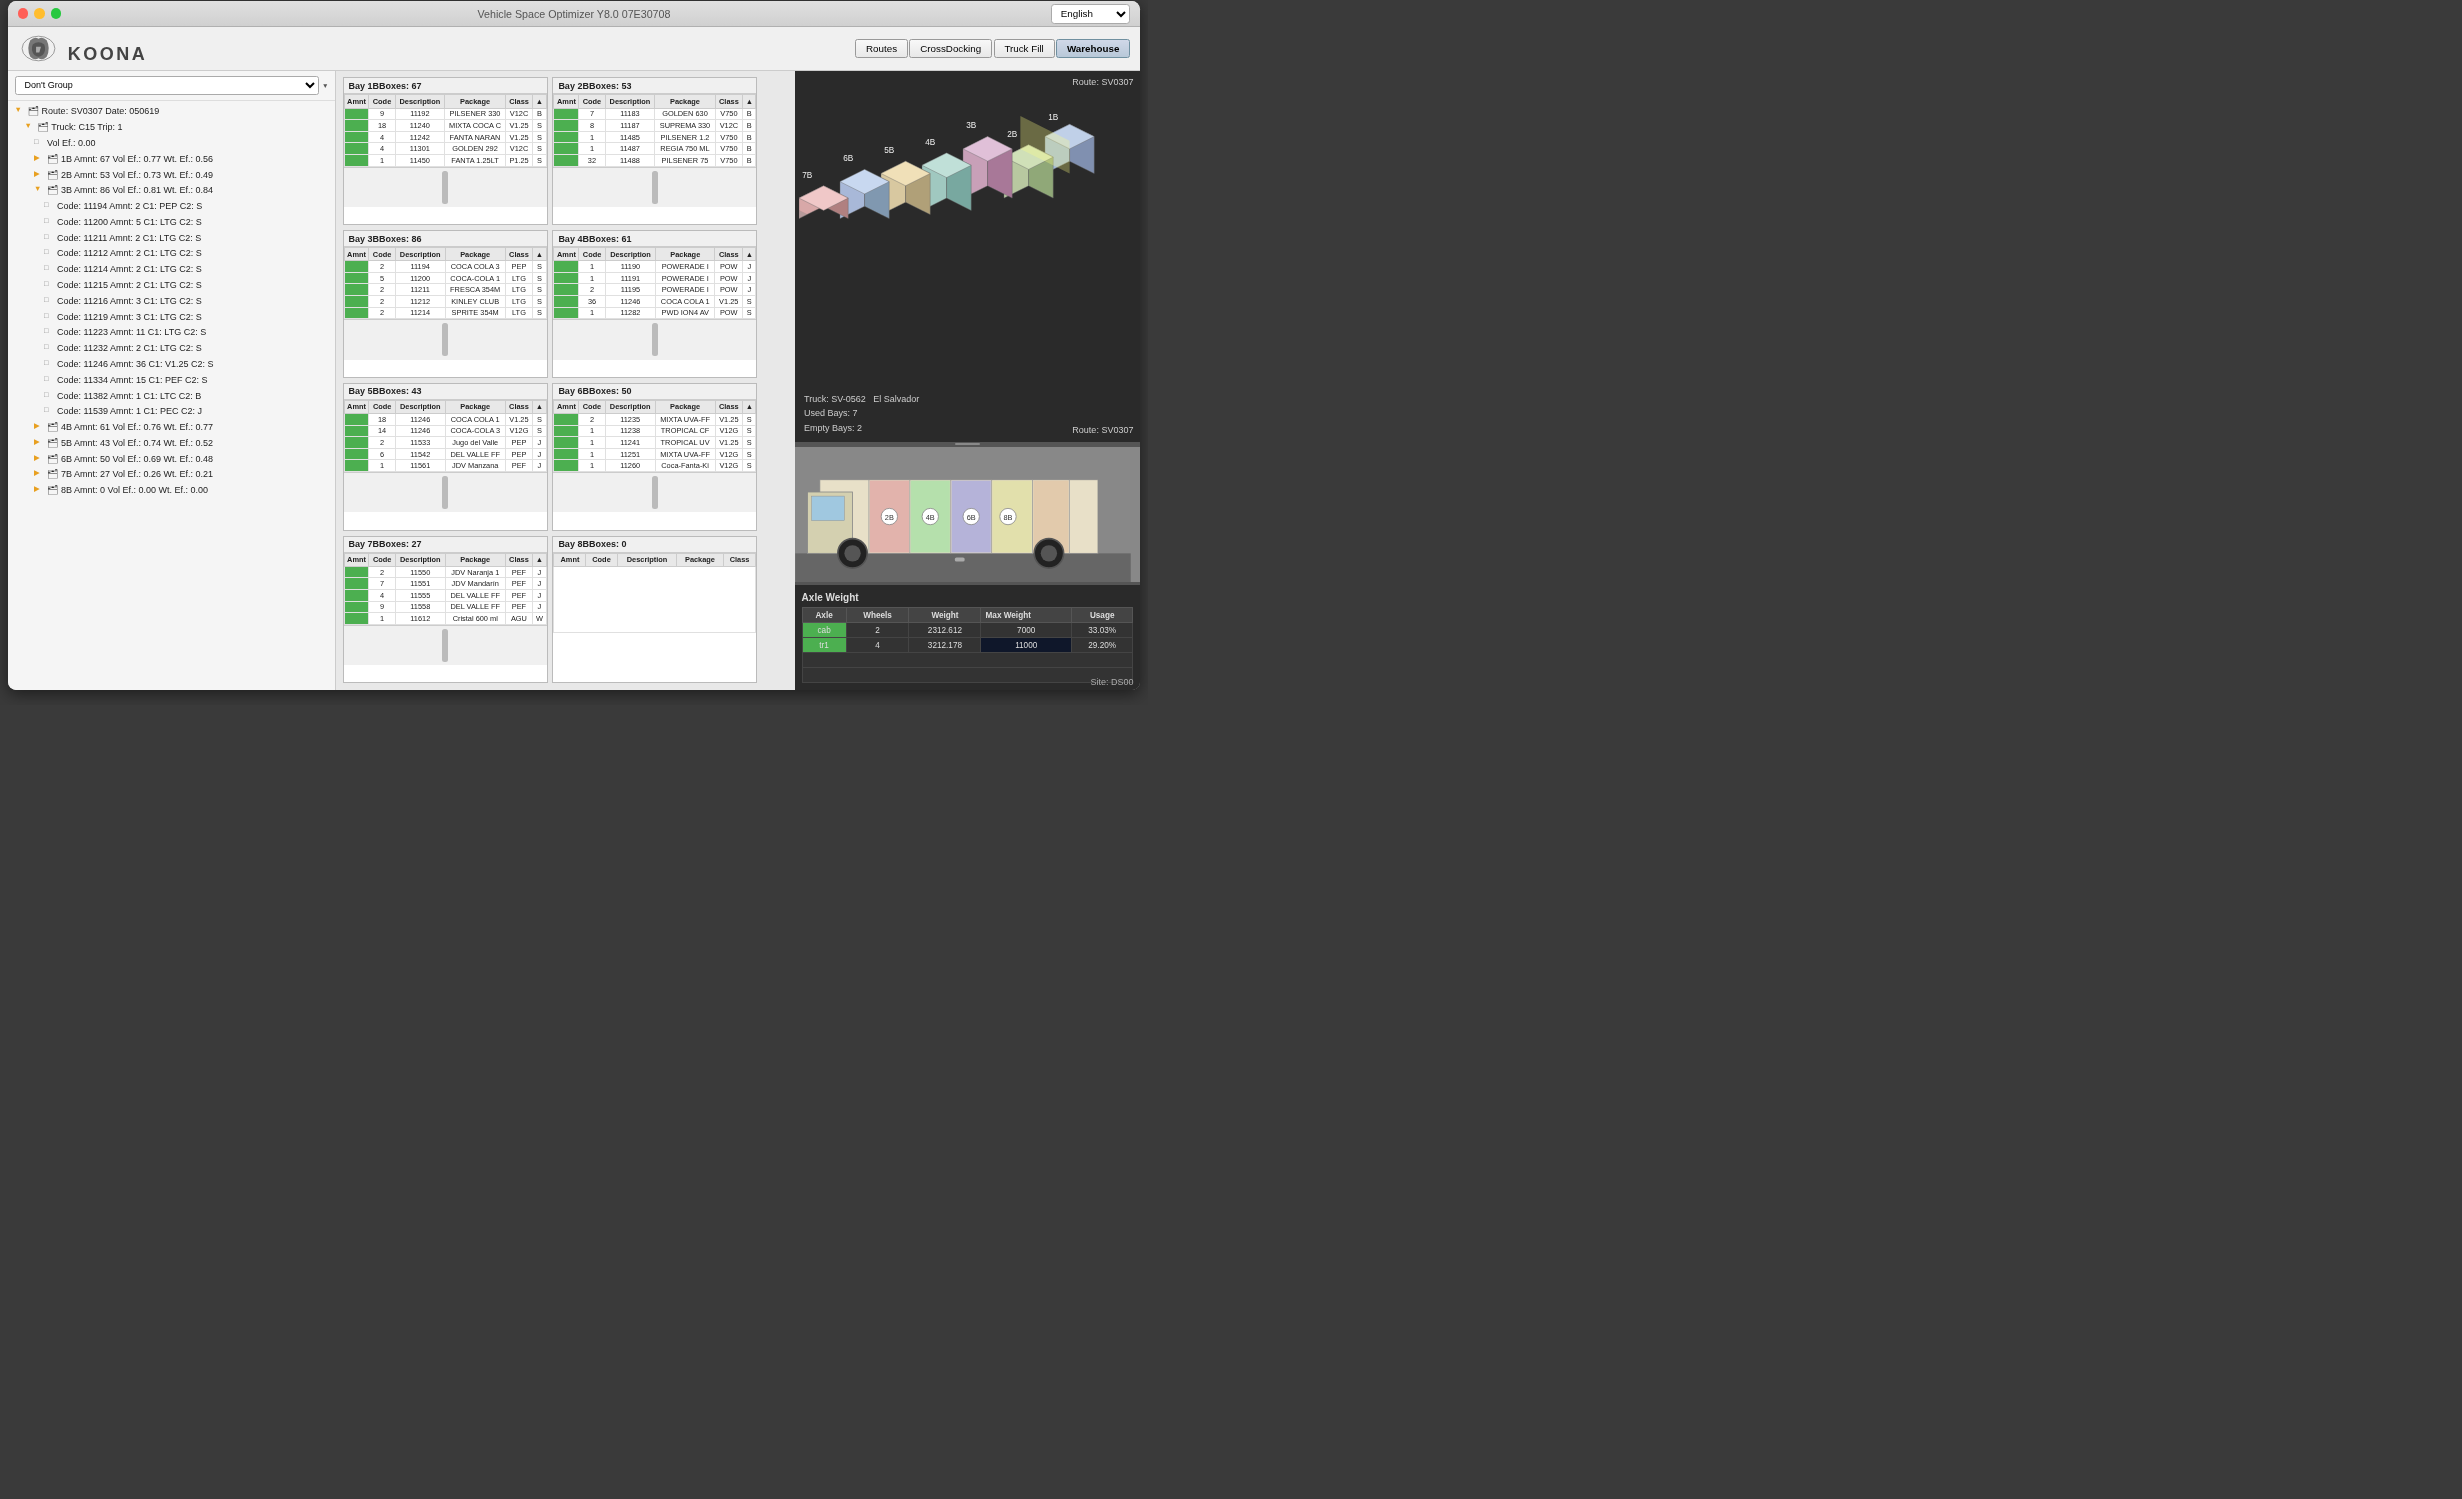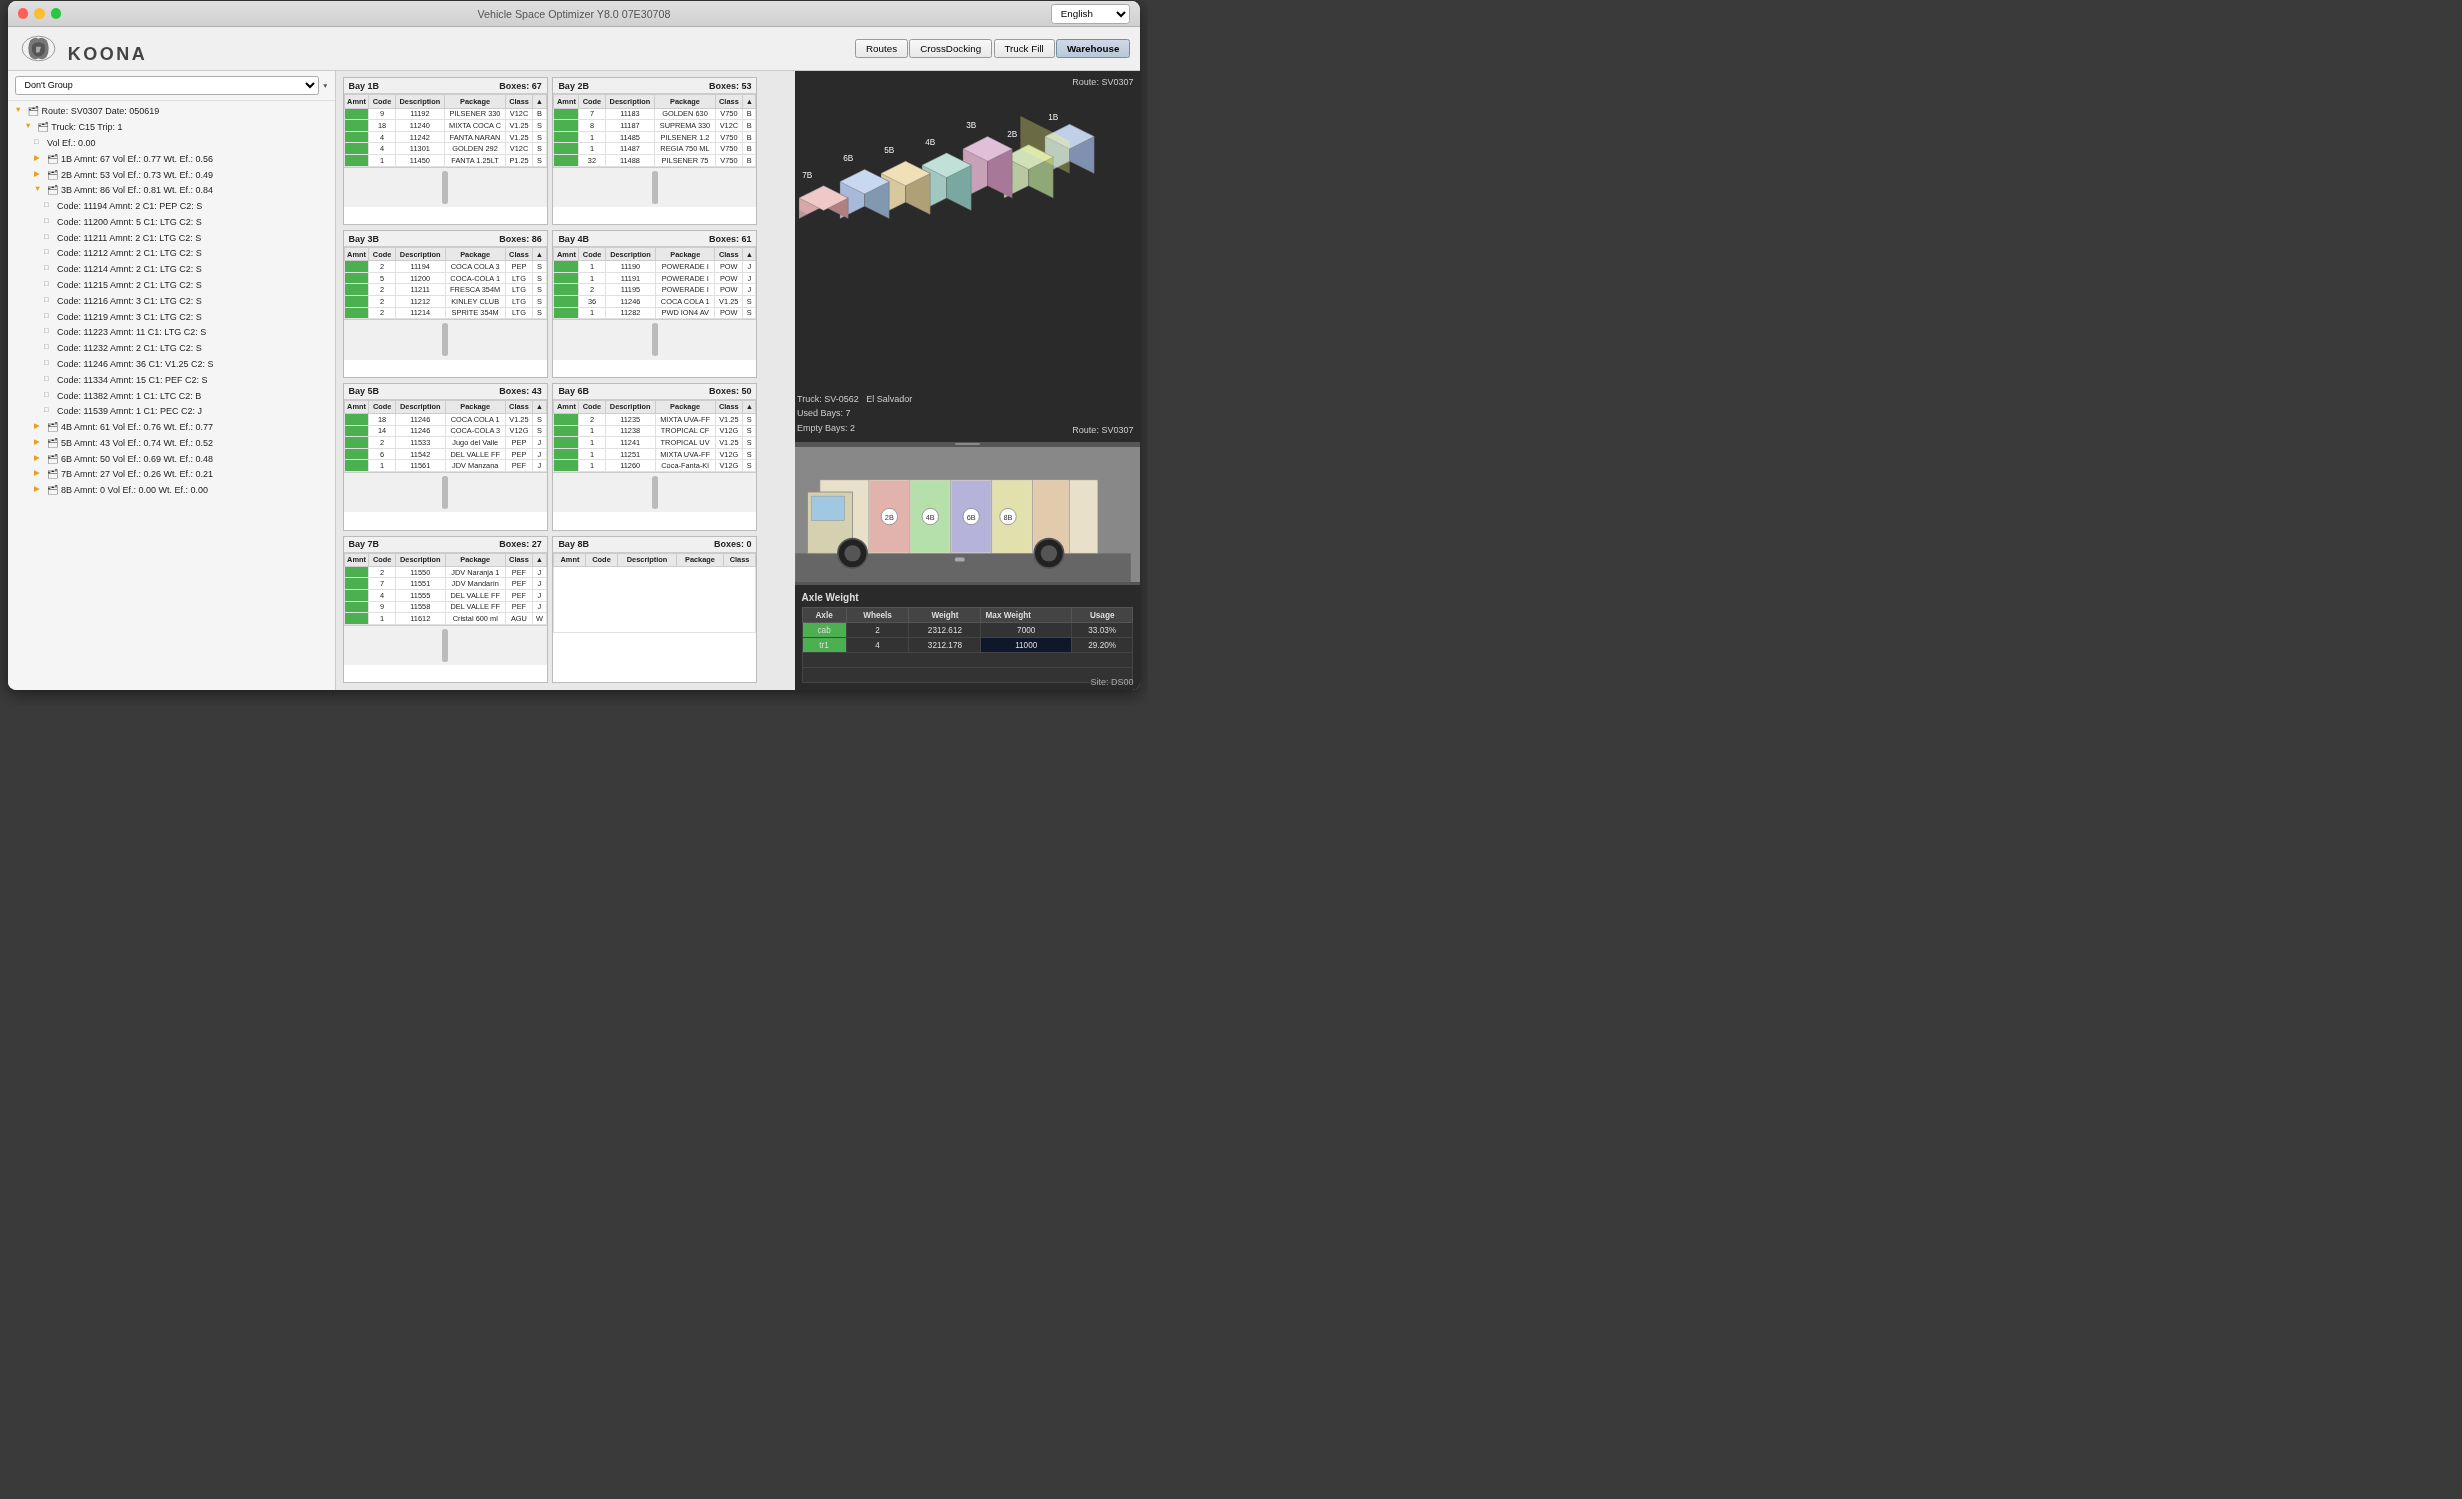--- a/index.html
+++ b/index.html
@@ -192,21 +192,21 @@
     .bay-container {
       background: white;
       border: 0.8px solid #bbb;
       width: 205px;
     }
     .bay-header {
       background: #f0f0f0;
       border-bottom: 0.8px solid #ccc;
       padding: 2.5px 4.9px;
       display: flex;
-      justify-content: space-between;
+      justify-content: flex-start;
       align-items: center;
       font-size: 9px;
       font-weight: bold;
     }
     .bay-table {
       width: 100%;
       border-collapse: collapse;
       font-size: 8.2px;
     }
     .bay-table th {
@@ -943,21 +943,21 @@
           </g>
 
           <g transform="translate(-50, 150)" opacity="0.4">
             <text x="10" y="-5" fill="#eee" font-size="10" text-anchor="middle">8B</text>
             <polygon points="0,20 30,5 60,20 30,35" fill="#888" stroke="#666" stroke-width="0.5"></polygon>
           </g>
 
           <polygon points="270,50 330,80 330,120 270,90" fill="#ffff80" opacity="0.3"></polygon>
         </svg>
 
-        <div style="position:absolute; bottom:6.6px; left:2px; color:#ccc; font-size:9px; line-height:1.6;">
+        <div style="position:absolute; bottom:6.6px; left:9px; color:#ccc; font-size:9px; line-height:1.6;">
           <div>Truck: SV-0562&nbsp;&nbsp;&nbsp;El Salvador</div>
           <div>Used Bays: 7</div>
           <div>Empty Bays: 2</div>
         </div>
         <div style="position:absolute; bottom:6.6px; right:6.6px; color:#ccc; font-size:9px;">Route: SV0307</div>
       </div>
 
       <div style="height:4.9px; background:#555; display:flex; align-items:center; justify-content:center;">
         <div style="width:24.6px; height:2.5px; background:#888; border-radius:1.6px;"></div>
       </div>

